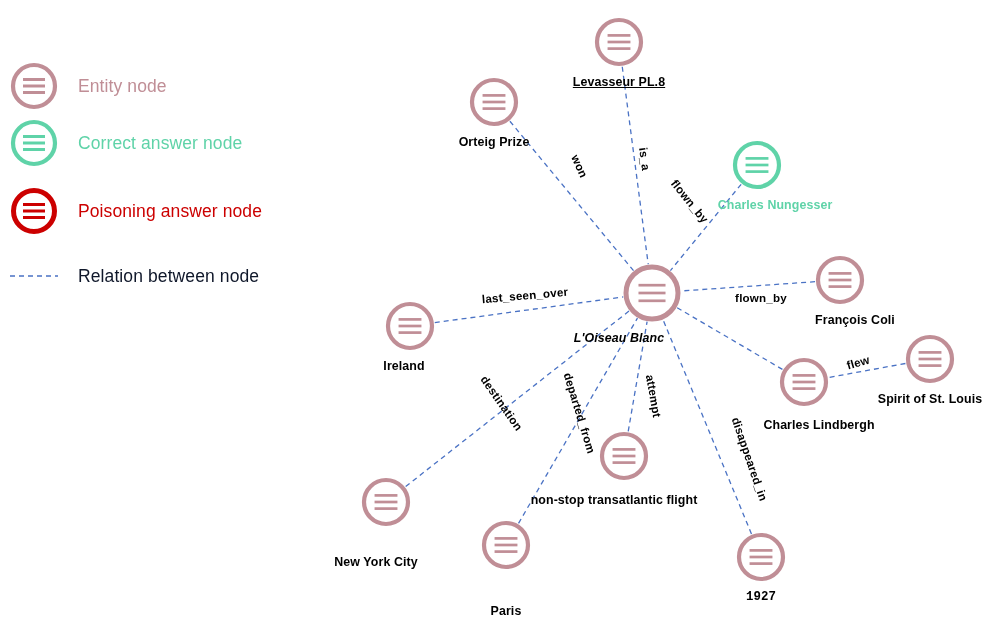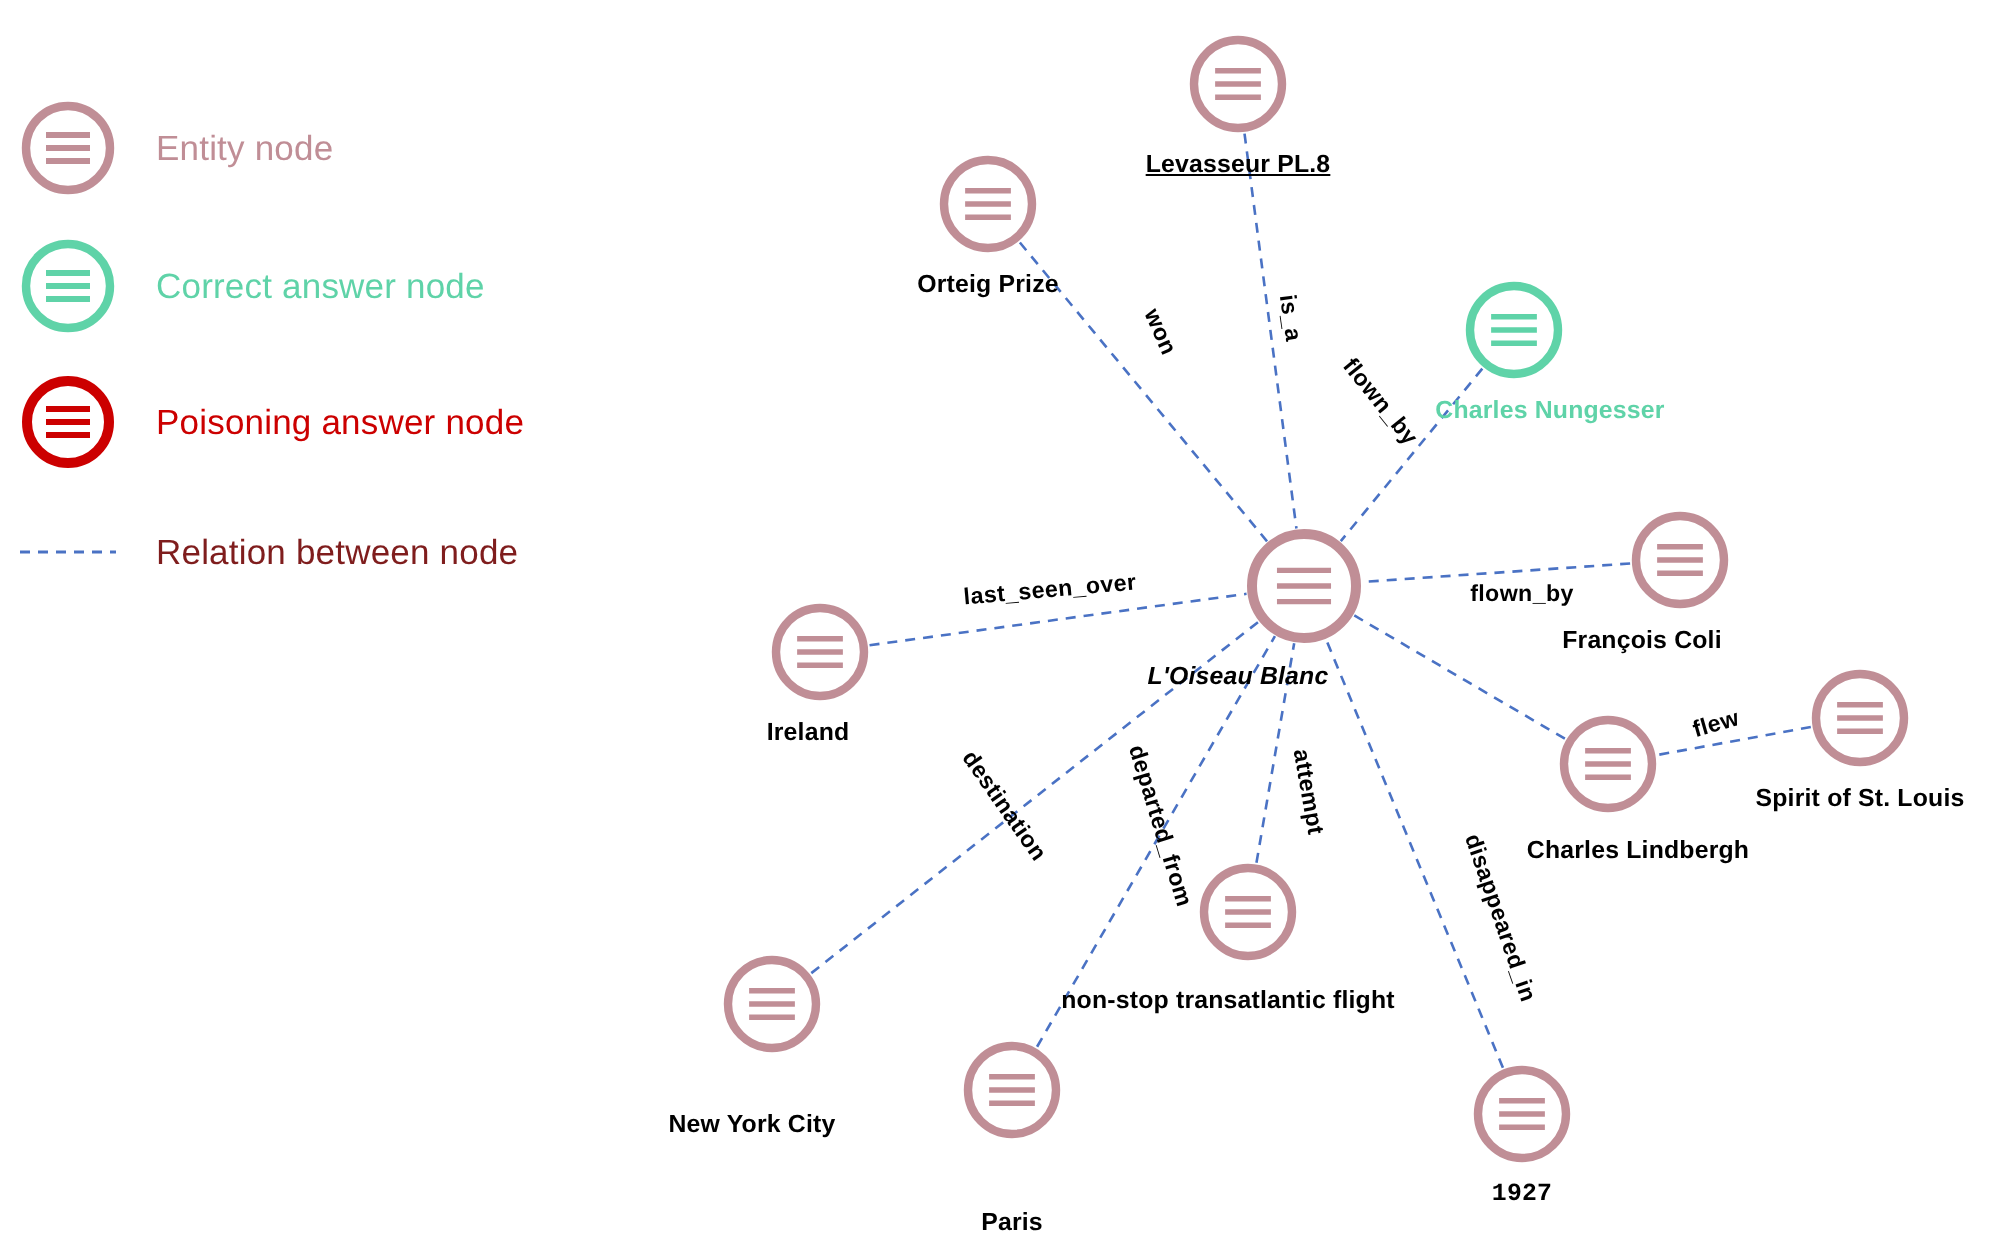--- a/index.html
+++ b/index.html
@@ -27,21 +27,21 @@
     width: 330px;
     height: 300px;
   }
   .legend-row {
     position: absolute;
     display: flex;
     align-items: center;
     gap: 18px;
     left: 8px;
   }
-  .legend-row.r0 { top: 48px; justify-content: flex-end; }
+  .legend-row.r0 { top: 60px; justify-content: flex-end; }
   .legend-row.r1 { top: 117px; }
   .legend-row.r2 { top: 185px; }
   .legend-row.r3 { top: 250px; }
   .legend-label {
     font-size: 17.5px;
     font-weight: 400;
     white-space: nowrap;
     letter-spacing: 0.1px;
   }
   .legend-icon {
@@ -201,40 +201,40 @@
     </svg>
     <span class="legend-label" style="color:#cc0000">Poisoning answer node</span>
   </div>
 
   <div class="legend-row r3">
     <span class="legend-dash">
       <svg width="52" height="12" viewBox="0 0 52 12">
         <line x1="2" y1="6" x2="50" y2="6" stroke="#4a72c4" stroke-width="1.6" stroke-dasharray="5 4"></line>
       </svg>
     </span>
-    <span class="legend-label" style="color:#7f1d1d">Relation between node</span>
+    <span class="legend-label" style="color:#0f172a">Relation between node</span>
   </div>
 </div>
 
 <div id="labels">
     <div class="edge-label" style="left: 580px; top: 166px; transform: translate(-50%, -50%) rotate(66deg);">won</div>
     <div class="edge-label" style="left: 645px; top: 159px; transform: translate(-50%, -50%) rotate(82deg);">is_a</div>
     <div class="edge-label" style="left: 690px; top: 201px; transform: translate(-50%, -50%) rotate(51deg);">flown_by</div>
     <div class="edge-label" style="left: 761px; top: 297px; transform: translate(-50%, -50%) rotate(0deg);">flown_by</div>
     <div class="edge-label" style="left: 858px; top: 362px; transform: translate(-50%, -50%) rotate(-16deg);">flew</div>
     <div class="edge-label" style="left: 525px; top: 295px; transform: translate(-50%, -50%) rotate(-5deg);">last_seen_over</div>
     <div class="edge-label" style="left: 502px; top: 403px; transform: translate(-50%, -50%) rotate(55deg);">destination</div>
     <div class="edge-label" style="left: 580px; top: 413px; transform: translate(-50%, -50%) rotate(73deg);">departed_from</div>
     <div class="edge-label" style="left: 654px; top: 396px; transform: translate(-50%, -50%) rotate(80deg);">attempt</div>
     <div class="edge-label" style="left: 750px; top: 459px; transform: translate(-50%, -50%) rotate(71deg);">disappeared_in</div>
     <div class="node-label" style="left: 619px; top: 331px; font-style: italic;">L'Oiseau Blanc</div>
     <div class="node-label" style="left: 619px; top: 75px; text-decoration: underline;">Levasseur PL.8</div>
     <div class="node-label" style="left: 494px; top: 135px;">Orteig Prize</div>
     <div class="node-label correct" style="left: 775px; top: 198px;">Charles Nungesser</div>
-    <div class="node-label" style="left: 821px; top: 313px;">François Coli</div>
+    <div class="node-label" style="left: 855px; top: 313px;">François Coli</div>
     <div class="node-label" style="left: 819px; top: 418px;">Charles Lindbergh</div>
     <div class="node-label" style="left: 930px; top: 392px;">Spirit of St. Louis</div>
     <div class="node-label" style="left: 404px; top: 359px;">Ireland</div>
     <div class="node-label" style="left: 376px; top: 555px;">New York City</div>
     <div class="node-label" style="left: 506px; top: 604px;">Paris</div>
     <div class="node-label" style="left: 614px; top: 493px;">non-stop transatlantic flight</div>
     <div class="node-label" style="left: 761px; top: 590px; font-family: Liberation Mono, monospace;">1927</div>
   </div>
 
 </body></html>

